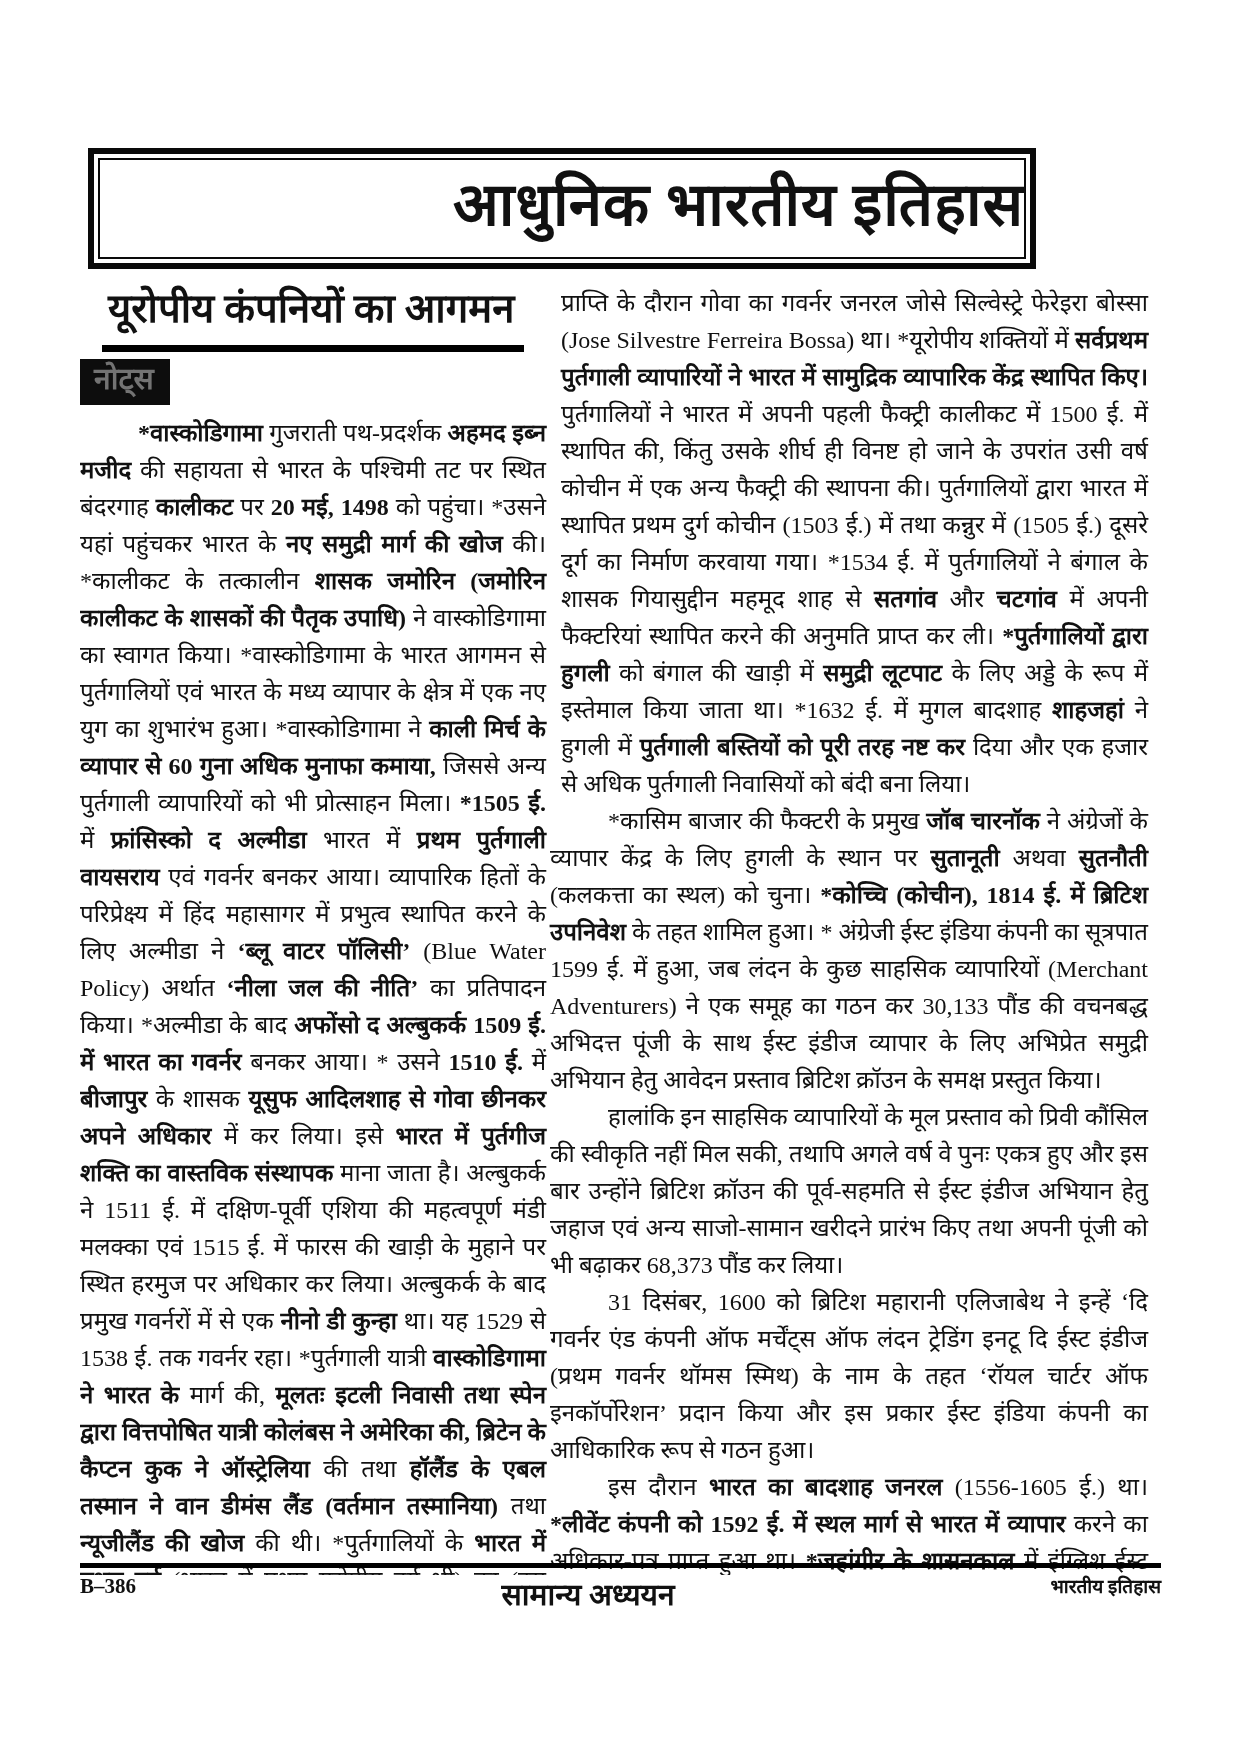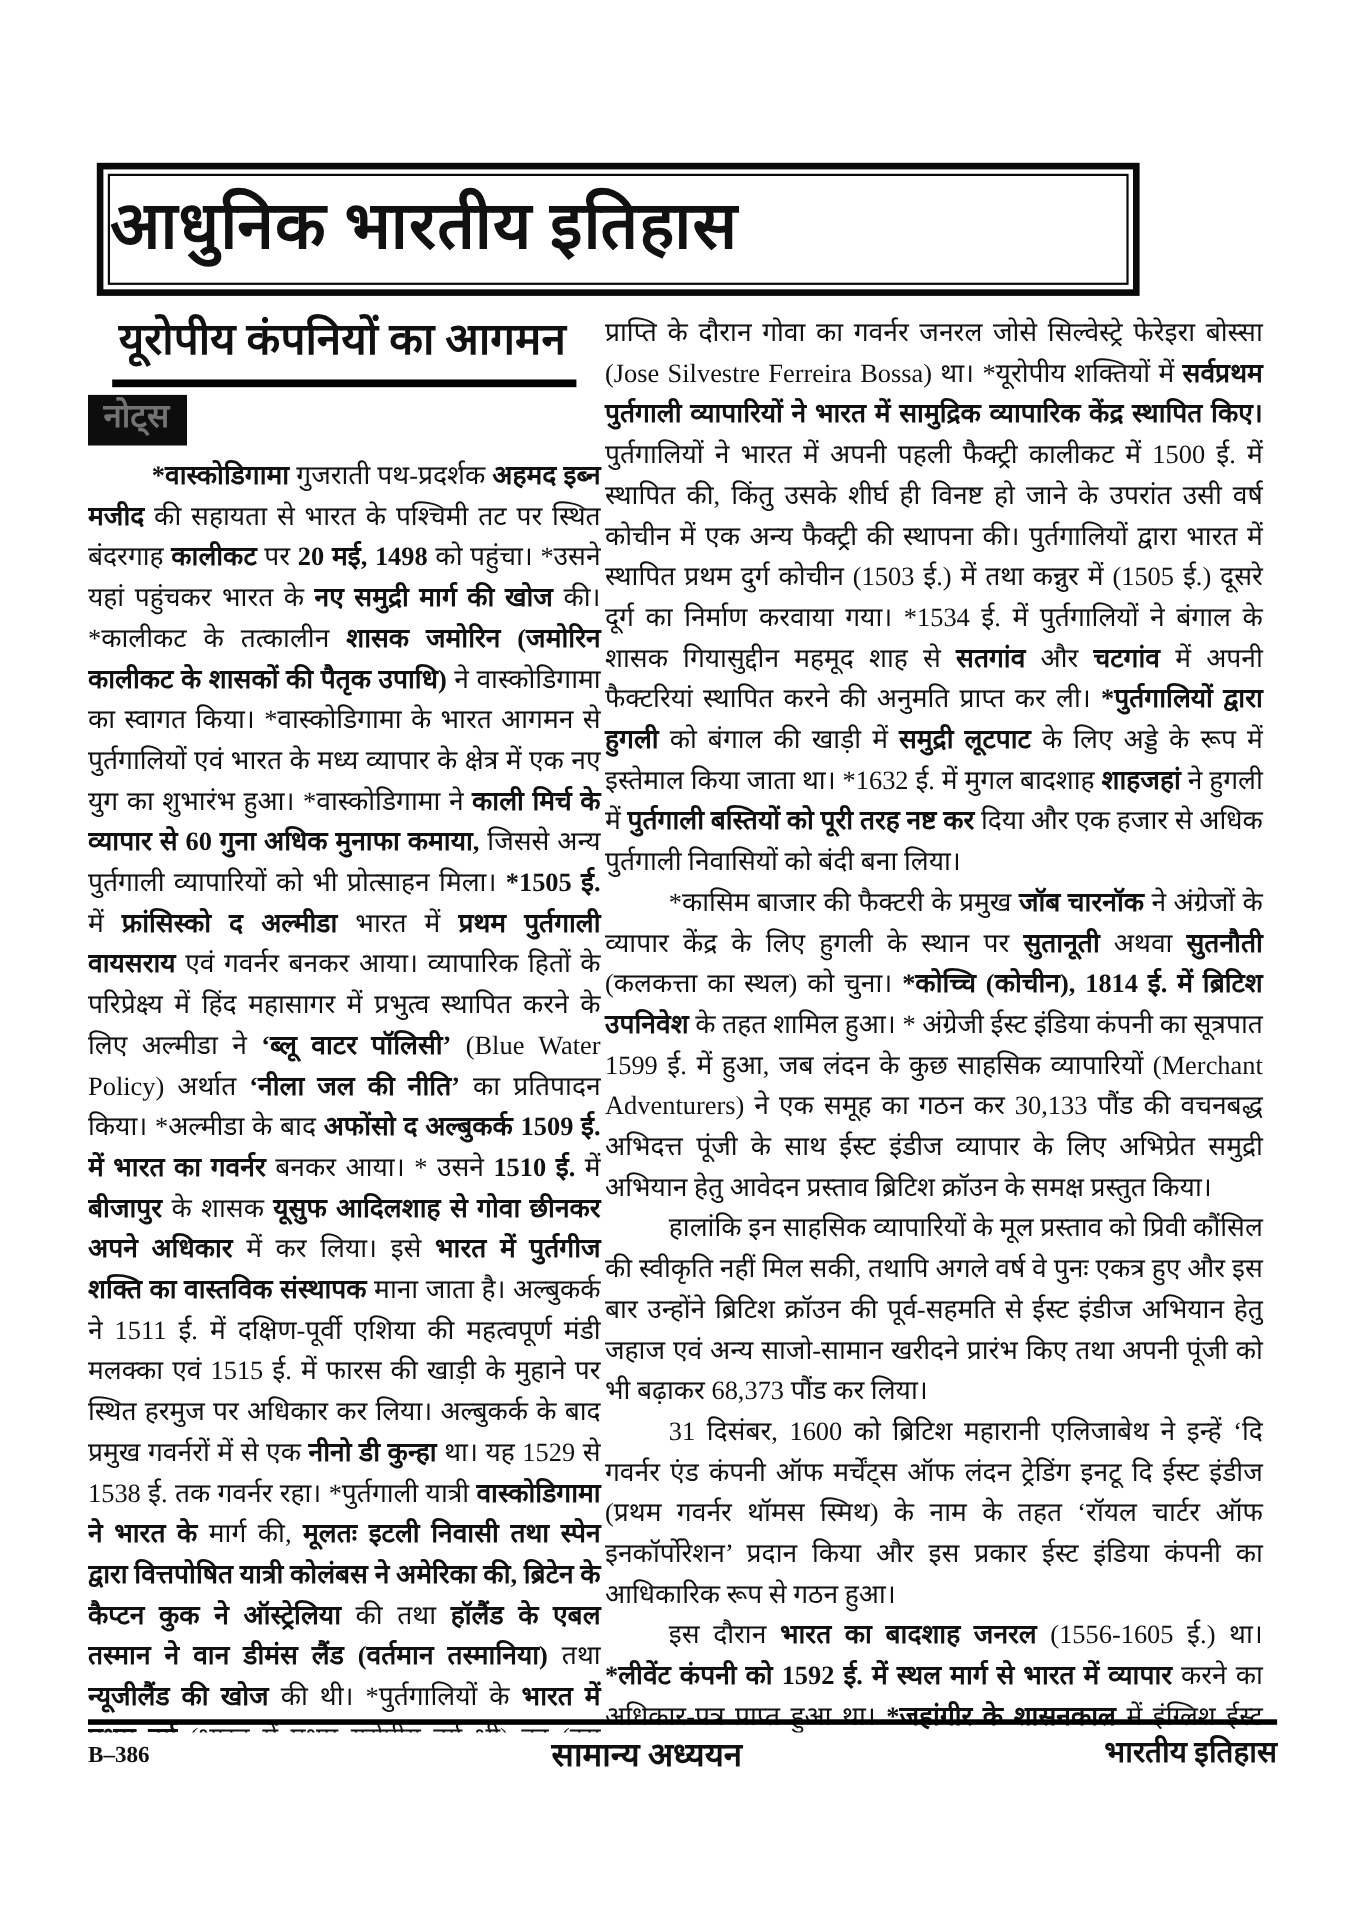--- a/index.html
+++ b/index.html
@@ -15,21 +15,21 @@
   }
   
   .title-box{
     width:948px;margin-left:8px;
     border:6px solid #0a0a0a;
     padding:4px;
     box-sizing:border-box;
   }
   .title-inner{
     border:2px solid #0a0a0a;
-    text-align:left;
+    text-align:right;
     padding:8px 0 14px 0;
   }
   .title-inner h1{
     margin:0;
     font-size:60px;
     font-weight:700;
     letter-spacing:1px;
     line-height:1.25;
   }
   
@@ -63,21 +63,21 @@
   }
   .body-text{margin-top:10px;}
   .body-text p{
     margin:0;
     font-size:24px;
     line-height:37px;
     text-align:justify;
     text-indent:58px;
   }
   .col-right .body-text{margin-top:0;}
-  .col-right .body-text p:first-child{text-indent:0;}
+  .col-right .body-text p:first-child{text-indent:0;margin-left:11px;}
   .body-text b{font-weight:700;}
   
   .footer-bar{
     position:absolute;
     left:80px;right:80px;top:1563px;
     border-top:5px solid #000;
     padding-top:5px;
   }
   .footer-row{
     position:relative;
@@ -92,21 +92,21 @@
   }
   .footer-center{
     position:absolute;
     left:47%;
     transform:translateX(-50%);
     font-weight:700;
     font-size:30px;
   }
   .footer-right{
     font-weight:700;
-    font-size:27px;
+    font-size:19px;
   }
 </style>
 </head>
 <body>
 
 <div class="page">
 
   <div class="title-box">
     <div class="title-inner">
       <h1>आधुनिक भारतीय इतिहास</h1>

